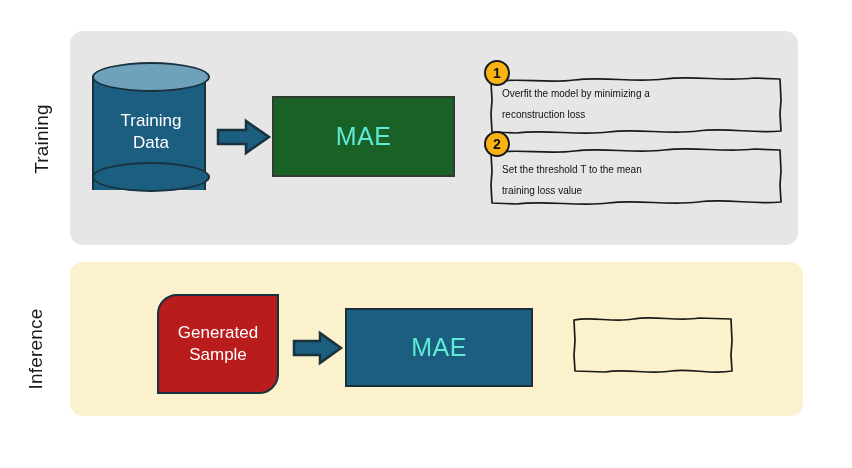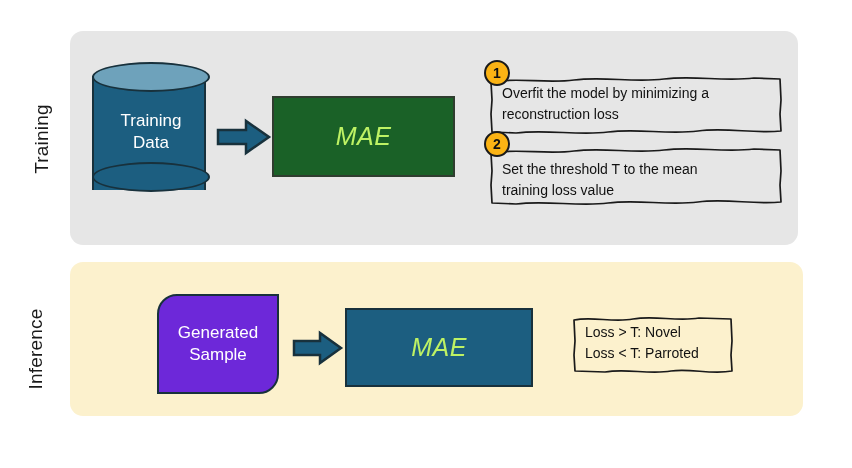--- a/index.html
+++ b/index.html
@@ -125,23 +125,22 @@
     position: absolute;
   }
 
   
   .process-box {
     position: absolute;
     box-sizing: border-box;
     display: flex;
     align-items: center;
     justify-content: center;
-    color: #bef264;
+    color: #5eead4;
     letter-spacing: .5px;
-    font-style: italic;
   }
   #mae-training {
     left: 272px;
     top: 96px;
     width: 183px;
     height: 81px;
     background: #1a6127;
     border: 2px solid #2f3d2f;
     font-size: 25px;
   }
@@ -155,21 +154,21 @@
     font-size: 25px;
   }
 
   
   #generated-sample {
     position: absolute;
     left: 157px;
     top: 294px;
     width: 122px;
     height: 100px;
-    background: #6d28d9;
+    background: #b91c1c;
     border: 2px solid #18313c;
     box-sizing: border-box;
     border-radius: 20px 0 20px 0;
     display: flex;
     align-items: center;
     justify-content: center;
     color: #ffffff;
     font-size: 17px;
     line-height: 22px;
     text-align: center;
@@ -179,21 +178,21 @@
   
   .callout {
     position: absolute;
   }
   .callout .callout-text {
     position: absolute;
     left: 14px;
     top: 9px;
     width: 268px;
     color: #111111;
-    font-size: 14px;
+    font-size: 10px;
     line-height: 21px;
     white-space: pre-line;
   }
   #callout-1 { left: 488px; top: 74px; width: 296px; height: 62px; }
   #callout-2 { left: 488px; top: 145px; width: 296px; height: 62px; }
   #legend-box { left: 571px; top: 313px; width: 164px; height: 63px; }
 
   
   .badge {
     position: absolute;
@@ -270,18 +269,14 @@
     <polygon points="2,11 28,11 28,3 49,18 28,33 28,25 2,25" fill="#1c5e80" stroke="#18313c" stroke-width="2.5" stroke-linejoin="miter"></polygon>
   </svg>
 
   <div class="process-box" id="mae-inference">MAE</div>
 
   <svg class="callout" id="legend-box" viewBox="0 0 164 63" width="164" height="63">
     <path d="M3,7 C22,3 42,10 62,6 C84,2 106,9 128,5 L160,6
              L161,28 L160,42 L161,58 C140,62 120,55 100,58
              C78,62 56,55 34,59 L4,58 L3,42 L4,28 Z" fill="#fcf1cd" stroke="#1a1a1a" stroke-width="1.7" stroke-linejoin="round"></path>
   </svg>
-  <div class="callout" style="left:571px; top:313px; width:164px; height:63px;">
-    <div class="callout-text">Loss &gt; T: Novel
-Loss &lt; T: Parroted</div>
-  </div>
 
 </div>
 
 </body></html>

